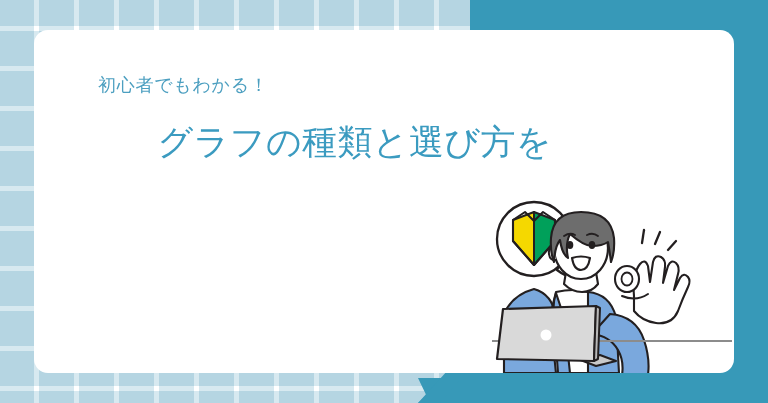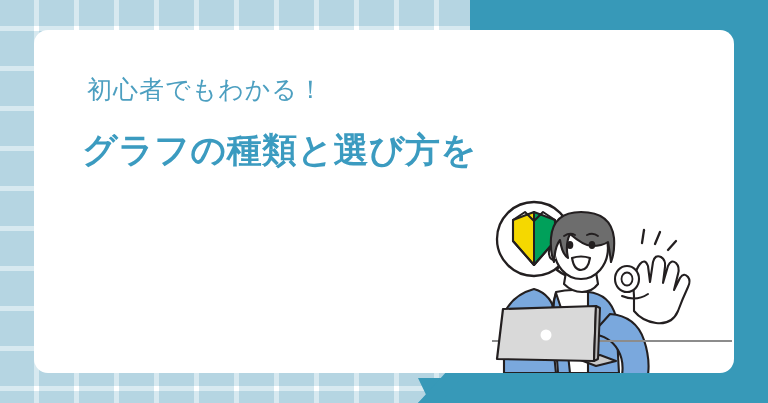--- a/index.html
+++ b/index.html
@@ -51,37 +51,38 @@
 
   
   .text-block {
     position: absolute;
     left: 82px;
     top: 74px;
     width: 470px;
   }
   .eyebrow {
     font-family: "DejaVu Sans", "Liberation Sans", sans-serif;
-    font-size: 25px;
+    font-size: 18px;
     line-height: 1.25;
     letter-spacing: 0.04em;
     color: #4c9fc0;
     white-space: nowrap;
-    margin: 0 0 22px 5px;
+    margin: 0 0 22px 16px;
     font-weight: 400;
   }
   .headline {
     font-family: "DejaVu Sans", "Liberation Sans", sans-serif;
     font-size: 35px;
     line-height: 1.34;
     letter-spacing: 0.01em;
     color: #3b9bc0;
     margin: 0;
-    font-weight: 700;
+    font-weight: 400;
     white-space: nowrap;
+    text-align: right;
   }
   .headline-line { display: block; }
 
   
   .illustration {
     position: absolute;
     left: 492px;
     top: 196px;
     width: 240px;
     height: 177px;

